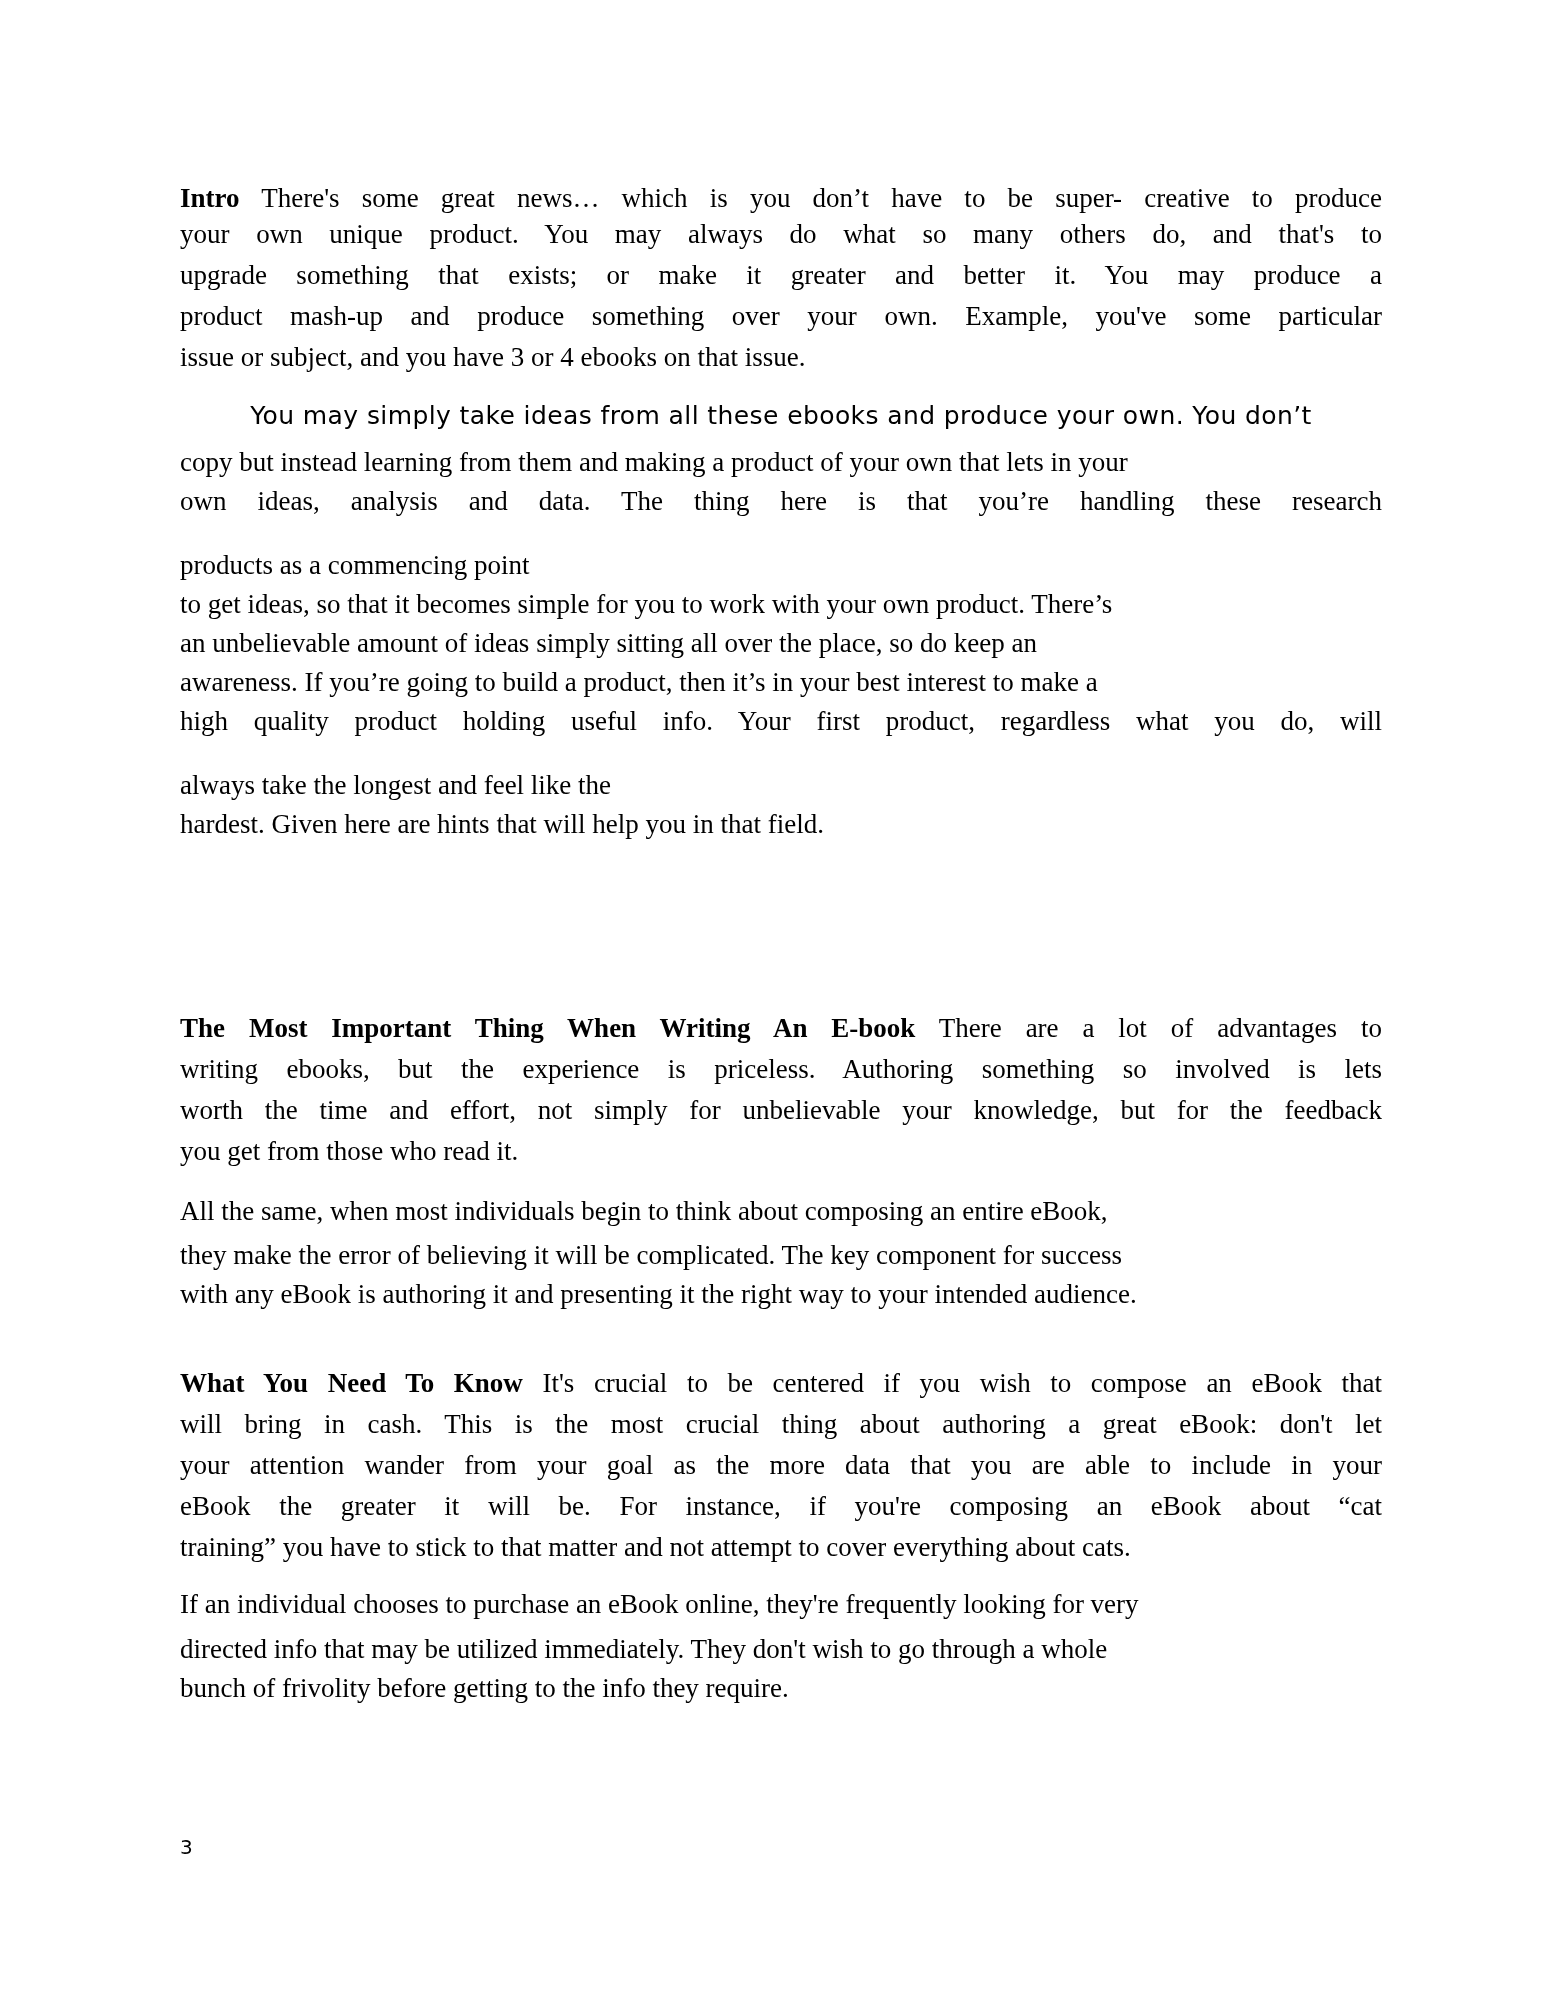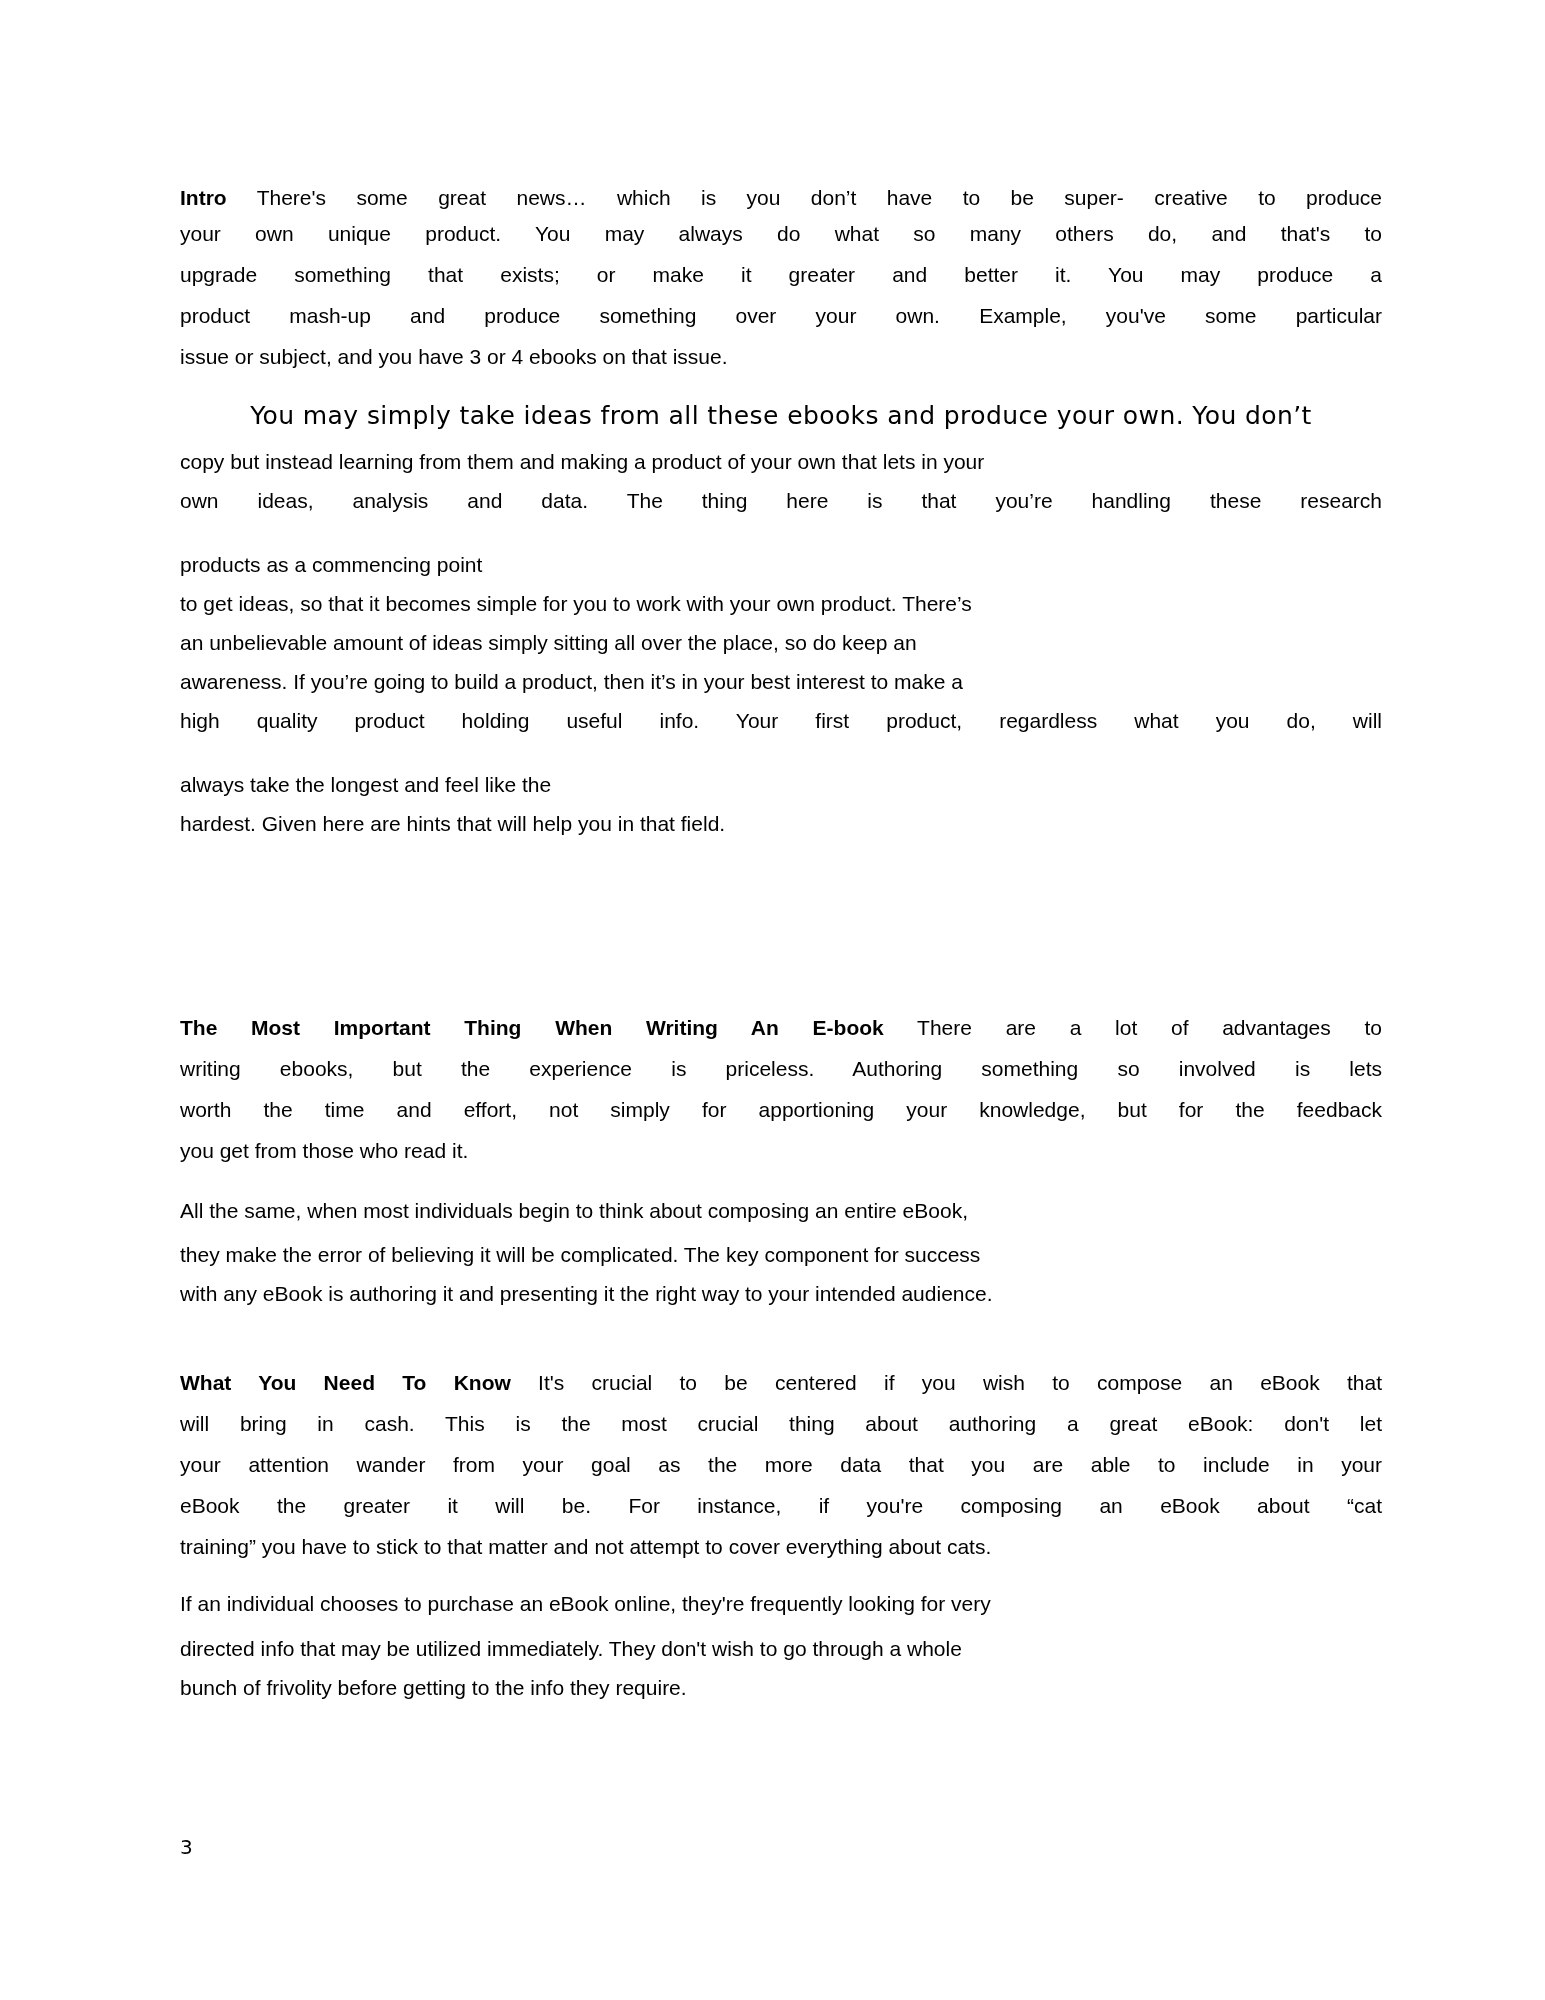--- a/index.html
+++ b/index.html
@@ -1,20 +1,20 @@
 <!DOCTYPE html>
 <html><head>
 <meta charset="utf-8">
 <style>
   html, body { margin: 0; padding: 0; background: #ffffff; }
   body { width: 1545px; height: 2000px; position: relative; overflow: hidden; color: #000; }
   .page { position: absolute; left: 0; top: 0; width: 1545px; height: 2000px; background: #fff; }
   .line {
     position: absolute; left: 180px; width: 1202px;
-    font-family: Liberation Sans, sans-serif; font-size: 21px; line-height: 32px;
+    font-family: Liberation Serif, serif; font-size: 27px; line-height: 32px;
     white-space: nowrap; color: #000;
   }
   .just { text-align: justify; text-align-last: justify; white-space: normal; }
   .wide { font-family: "DejaVu Sans", sans-serif; font-size: 25px; letter-spacing: 0.4px; text-align: center; }
   .b { font-weight: bold; }
   .pnum { position: absolute; left: 180px; top: 1835px; font-family: "DejaVu Sans", sans-serif; font-size: 20px; }
 </style>
 </head>
 <body>
 
@@ -32,21 +32,21 @@
   <div class="line" style="top:549px">products as a commencing point</div>
   <div class="line" style="top:588px">to get ideas, so that it becomes simple for you to work with your own product. There’s</div>
   <div class="line" style="top:627px">an unbelievable amount of ideas simply sitting all over the place, so do keep an</div>
   <div class="line" style="top:666px">awareness. If you’re going to build a product, then it’s in your best interest to make a</div>
   <div class="line just" style="top:705px">high quality product holding useful info. Your first product, regardless what you do, will</div>
   <div class="line" style="top:769px">always take the longest and feel like the</div>
   <div class="line" style="top:808px">hardest. Given here are hints that will help you in that field.</div>
 
   <div class="line just" style="top:1012px"><span class="b">The Most Important Thing When Writing An E-book</span><span> There are a lot of advantages to</span></div>
   <div class="line just" style="top:1053px">writing ebooks, but the experience is priceless. Authoring something so involved is lets</div>
-  <div class="line just" style="top:1094px">worth the time and effort, not simply for apportioning your knowledge, but for the feedback</div>
+  <div class="line just" style="top:1094px">worth the time and effort, not simply for unbelievable your knowledge, but for the feedback</div>
   <div class="line" style="top:1135px">you get from those who read it.</div>
 
   <div class="line" style="top:1195px">All the same, when most individuals begin to think about composing an entire eBook,</div>
   <div class="line" style="top:1239px">they make the error of believing it will be complicated. The key component for success</div>
   <div class="line" style="top:1278px">with any eBook is authoring it and presenting it the right way to your intended audience.</div>
 
   <div class="line just" style="top:1367px"><span class="b">What You Need To Know</span><span> It's crucial to be centered if you wish to compose an eBook that</span></div>
   <div class="line just" style="top:1408px">will bring in cash. This is the most crucial thing about authoring a great eBook: don't let</div>
   <div class="line just" style="top:1449px">your attention wander from your goal as the more data that you are able to include in your</div>
   <div class="line just" style="top:1490px">eBook the greater it will be. For instance, if you're composing an eBook about “cat</div>

